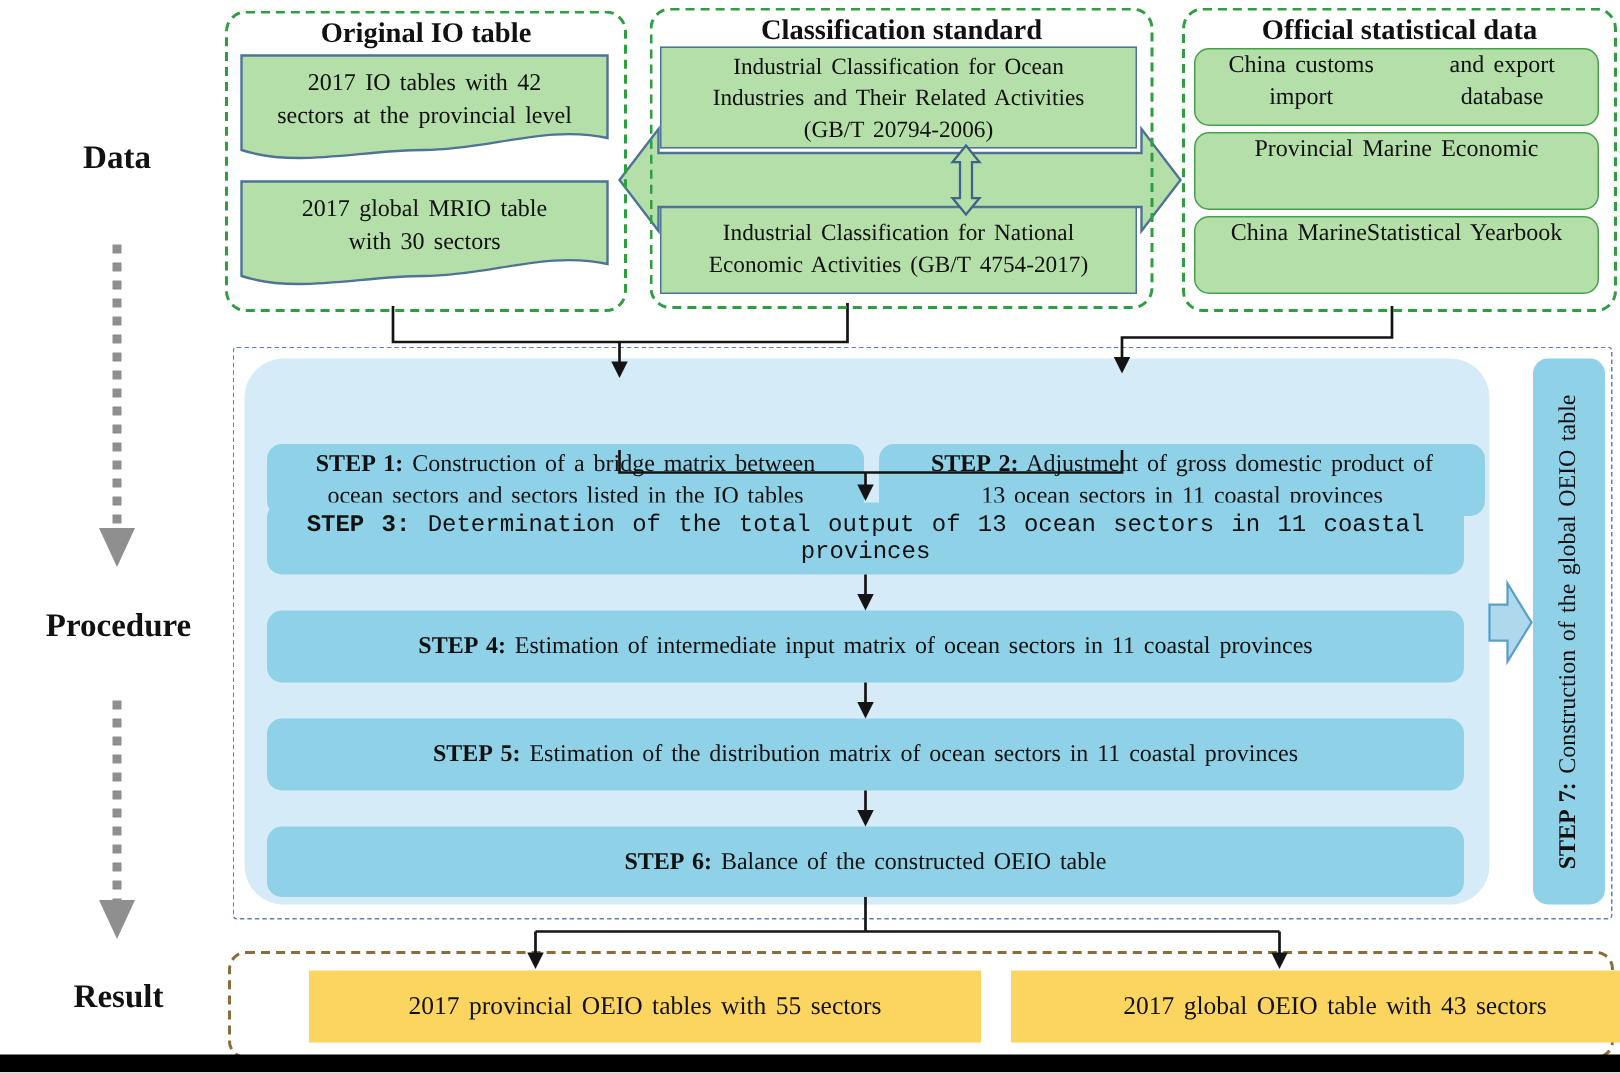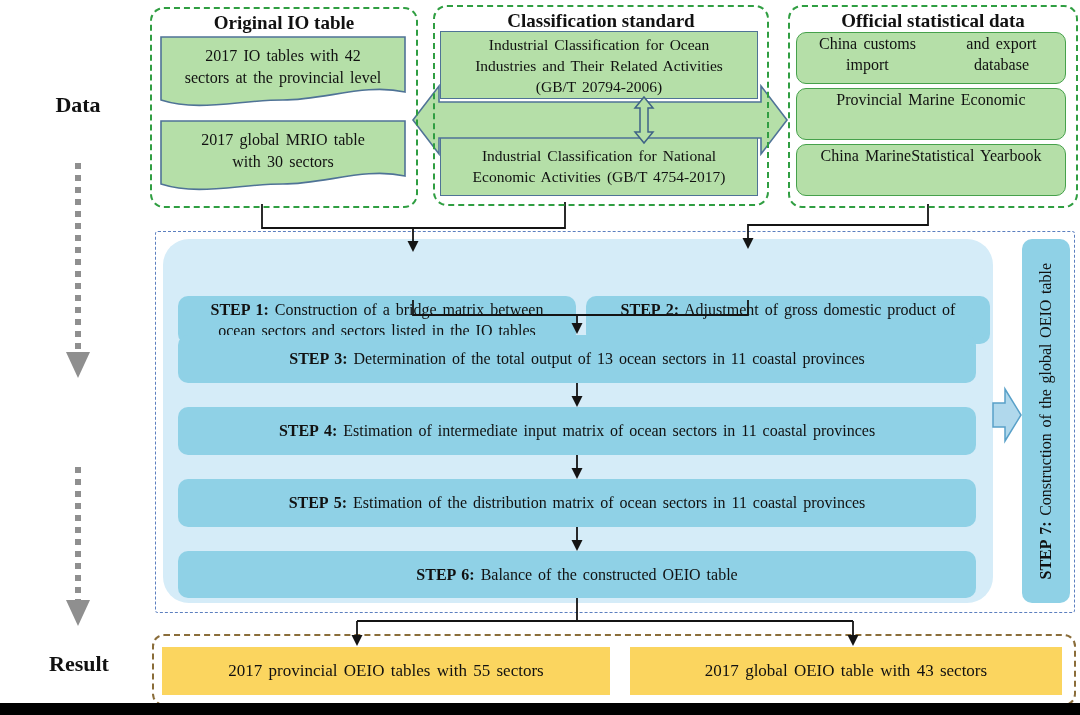--- a/index.html
+++ b/index.html
@@ -25,30 +25,31 @@
   .step{background:#8fd1e6;border-radius:10px;z-index:4;text-align:center;font-size:16px;
     word-spacing:0.12em;box-sizing:border-box;}
   .step .sline{line-height:21px;}
   .step.two-line{padding-top:3px;margin-top:44px;}
   .step.one-line{display:flex;align-items:center;justify-content:center;}
   .step7{background:#8fd1e6;border-radius:10px;z-index:4;display:flex;align-items:center;justify-content:center;}
   .step7 .vtext{writing-mode:vertical-rl;transform:rotate(180deg);font-size:16px;word-spacing:0.1em;white-space:nowrap;}
   
   .result-border{border:2px dashed #8a6d3a;border-radius:12px;z-index:1;}
   .ybox{background:#fbd55f;z-index:4;display:flex;align-items:center;justify-content:center;
-    font-size:17px;word-spacing:0.12em;}
+    font-size:17px;word-spacing:0.12em;margin-left:44px;}
   .black-bar{background:#000;z-index:7;}
   svg.overlay{position:absolute;left:0;top:0;z-index:5;}
 </style>
 </head>
 <body>
 
 <div id="canvas">
 
   <div class="abs side-label" style="left:18px;top:92px;width:120px;">Data</div>
+  <div class="abs side-label" style="left:8px;top:404px;width:142px;">Procedure</div>
   <div class="abs side-label" style="left:8px;top:651px;width:142px;">Result</div>
 
   <div class="abs gbox docbox" style="left:160px;top:36px;width:246px;height:78px;text-align:center;">
     <svg width="246" height="78" viewBox="0 0 246 78">
       <path d="M1,1 H245 V56 C205,47 165,64 123,64 C80,64 38,76 1,64 Z" fill="#b5dfa8" stroke="#4f7396" stroke-width="1.6"></path>
     </svg>
     <div class="doctext">
       <div>2017 IO tables with 42</div>
       <div>sectors at the provincial level</div>
     </div>
@@ -87,22 +88,23 @@
 
   <div class="abs proc-border" style="left:155px;top:231px;width:918px;height:380px;"></div>
   <div class="abs proc-inner" style="left:163px;top:239px;width:830px;height:364px;"></div>
 
   <div class="abs step two-line" style="left:178px;top:252px;width:398px;height:48px;">
     <div class="sline"><b>STEP 1:</b> <span>Construction of a bridge matrix between</span></div>
     <div class="sline">ocean sectors and sectors listed in the IO tables</div>
   </div>
   <div class="abs step two-line" style="left:586px;top:252px;width:404px;height:48px;">
     <div class="sline"><b>STEP 2:</b> <span>Adjustment of gross domestic product of</span></div>
+    <div class="sline">13 ocean sectors in 11 coastal provinces</div>
   </div>
-  <div class="abs step one-line" style="left:178px;top:335px;width:798px;height:48px;">
+  <div class="abs step one-line" style="left:178px;top:335px;width:798px;height:48px;font-family:Liberation Mono, monospace;">
     <div><b>STEP 3:</b> <span>Determination of the total output of 13 ocean sectors in 11 coastal provinces</span></div>
   </div>
   <div class="abs step one-line" style="left:178px;top:407px;width:798px;height:48px;">
     <div><b>STEP 4:</b> <span>Estimation of intermediate input matrix of ocean sectors in 11 coastal provinces</span></div>
   </div>
   <div class="abs step one-line" style="left:178px;top:479px;width:798px;height:48px;">
     <div><b>STEP 5:</b> <span>Estimation of the distribution matrix of ocean sectors in 11 coastal provinces</span></div>
   </div>
   <div class="abs step one-line" style="left:178px;top:551px;width:798px;height:47px;">
     <div><b>STEP 6:</b> <span>Balance of the constructed OEIO table</span></div>

